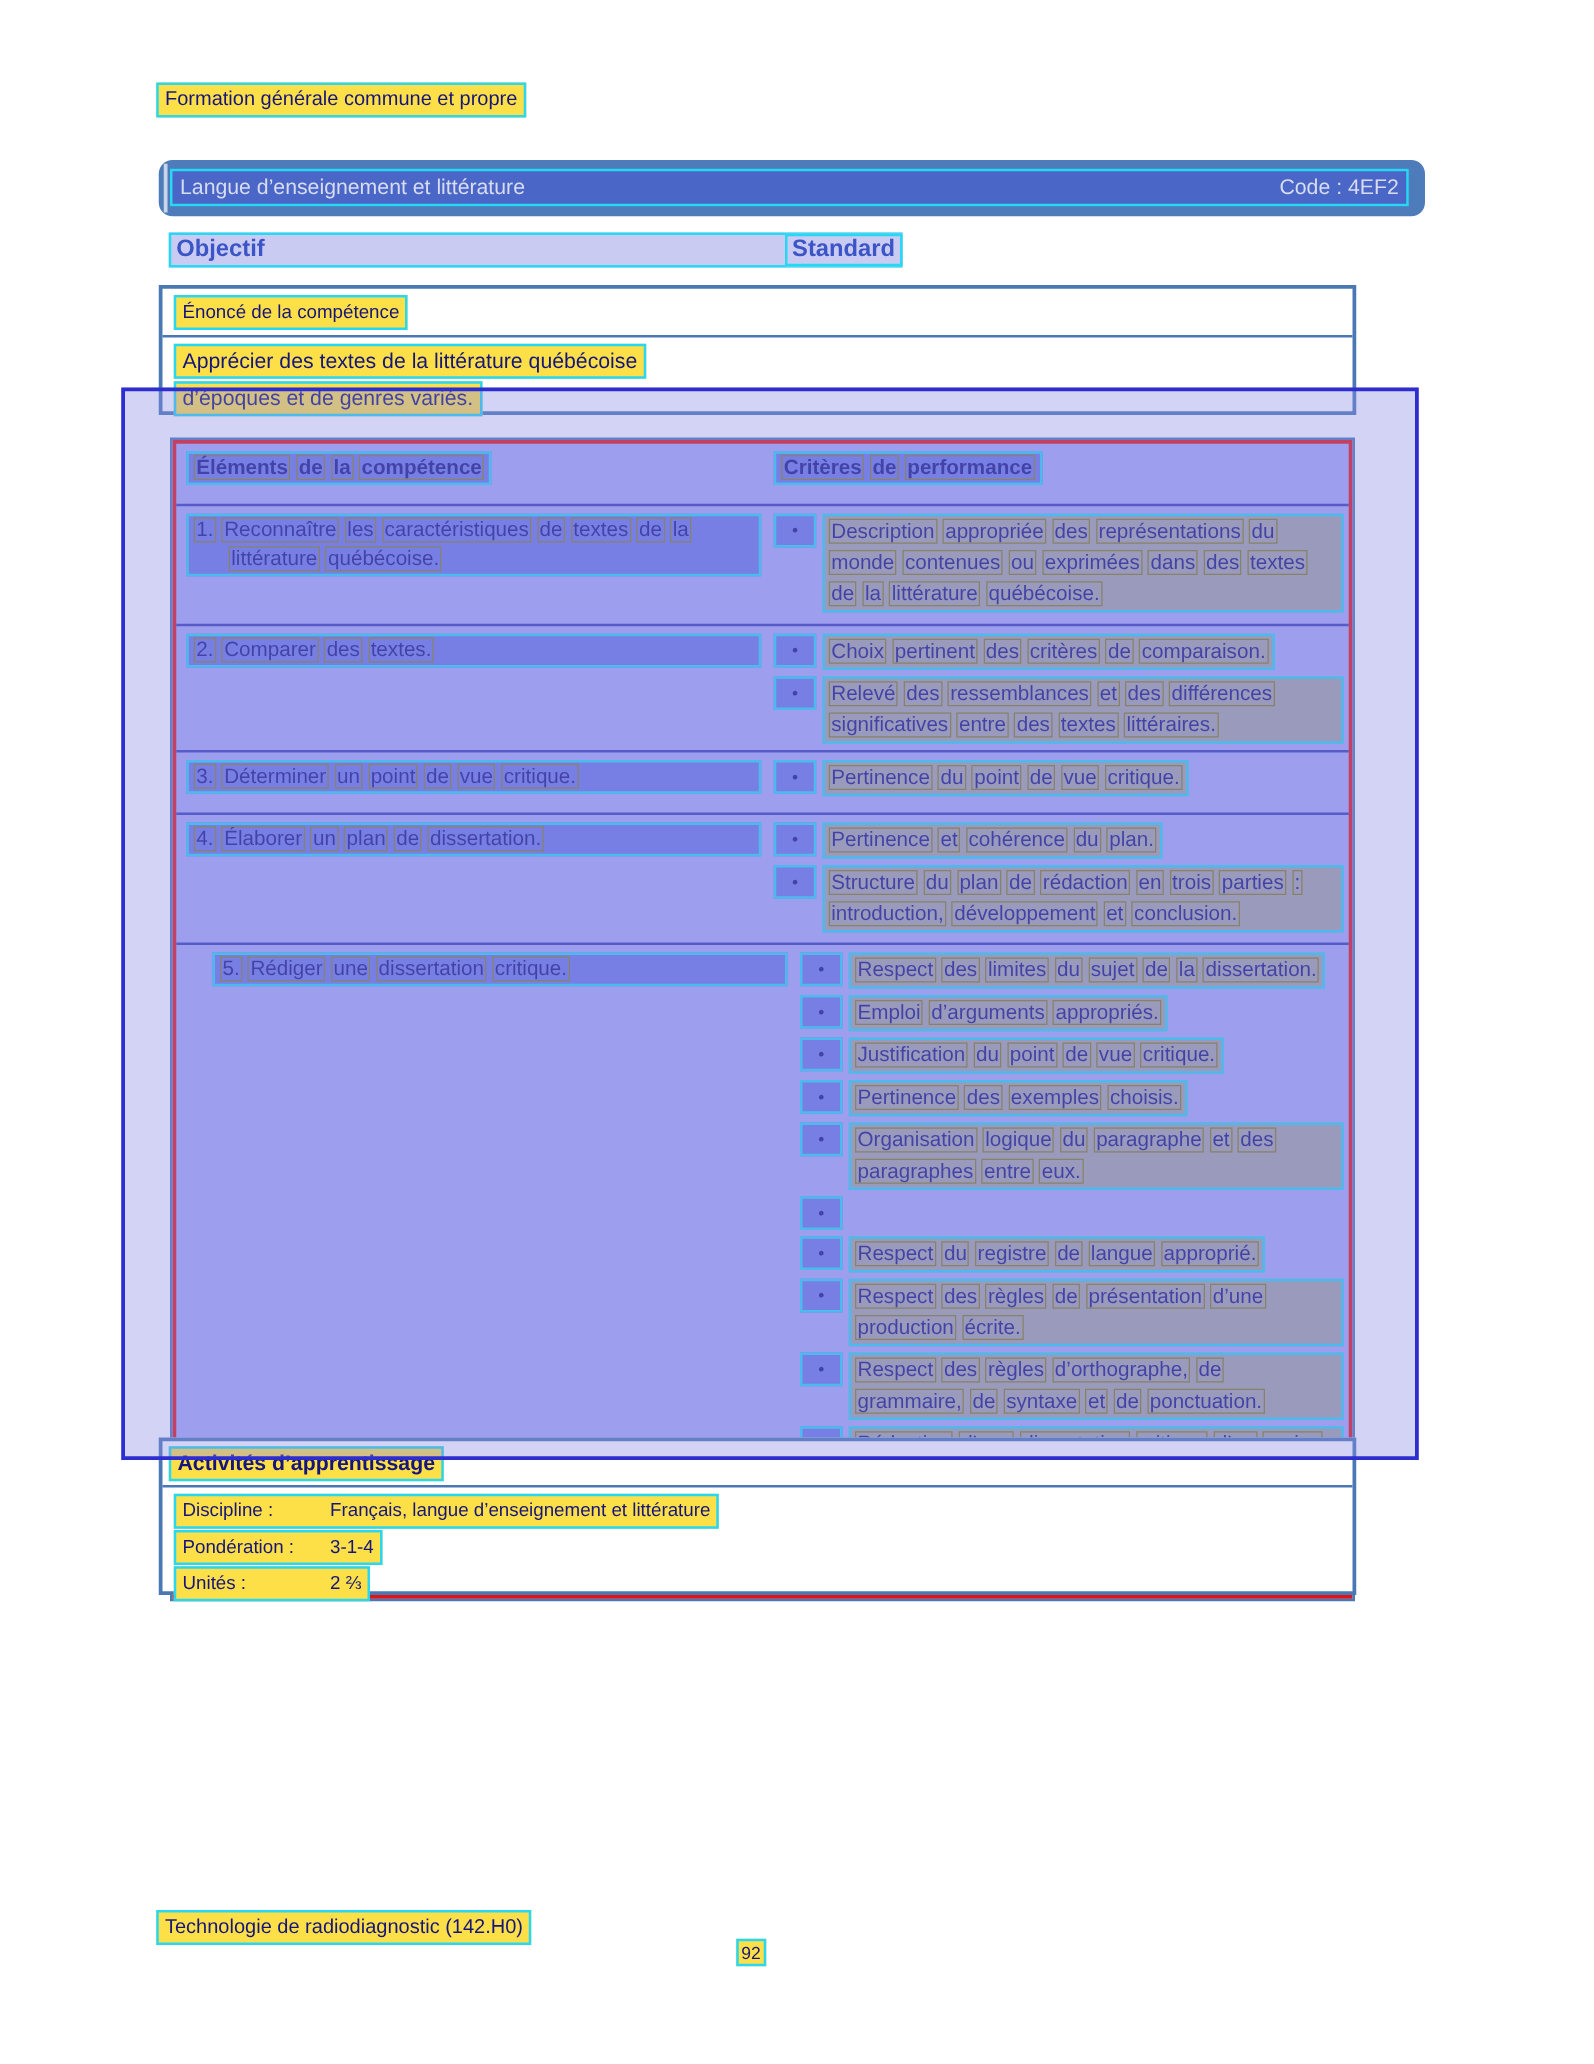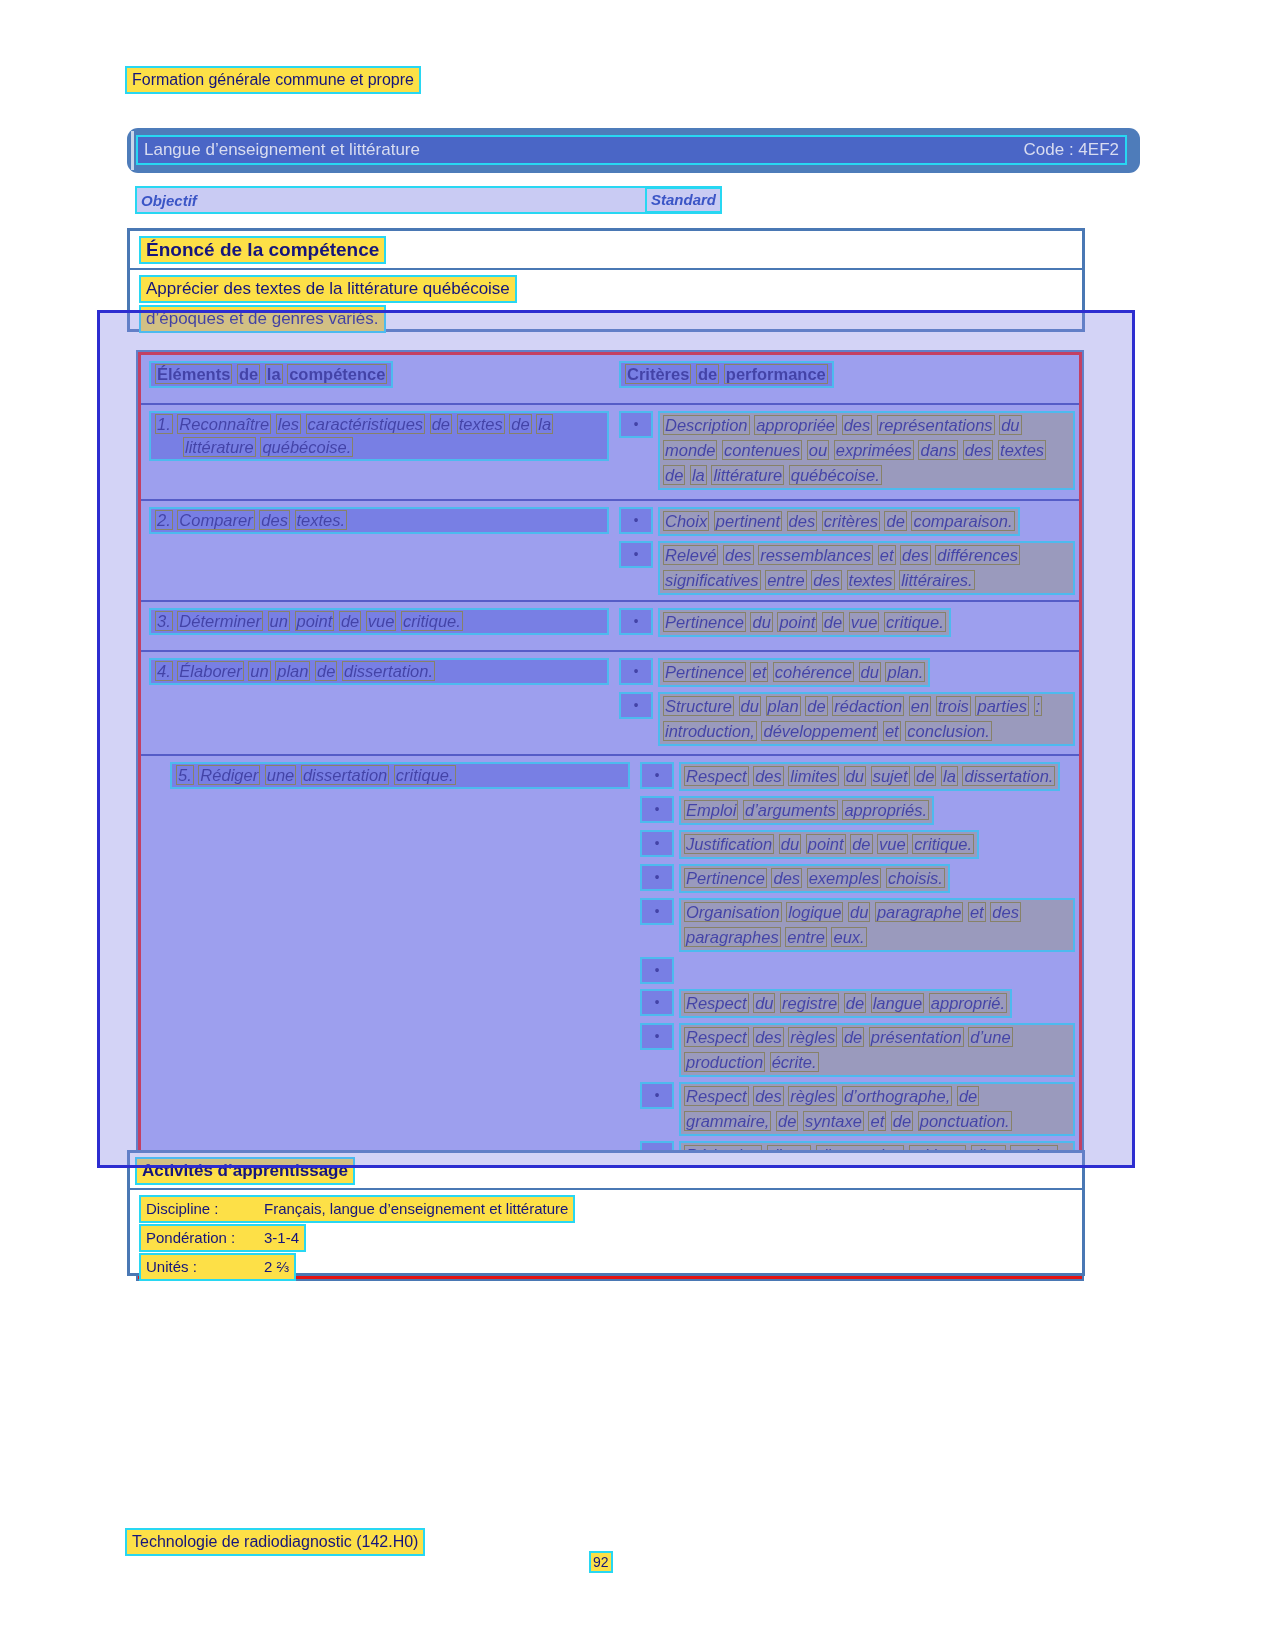--- a/index.html
+++ b/index.html
@@ -22,44 +22,44 @@
     position:absolute;left:9px;top:7px;right:13px;bottom:8px;
     background:#4a66c6;border:2px solid #28d7f2;
     display:flex;align-items:center;justify-content:space-between;
     padding:0 6px;color:#d8dcf0;font-size:17px;
   }
   
   .obj-row{
     position:absolute;left:135px;top:186px;width:583px;height:24px;
     background:#c9cbf3;border:2px solid #28d7f2;
     display:flex;align-items:center;justify-content:space-between;
-    font-size:15px;font-weight:bold;font-style:italic;color:#3b55c6;
+    font-size:19px;font-weight:bold;color:#3b55c6;
   }
   .obj-left{padding-left:4px;}
   .std-box{background:#c9cbf3;border:2px solid #28d7f2;margin:-2px -2px;padding:0 4px;line-height:22px;}
   
   .enonce-box{position:absolute;left:127px;top:228px;width:952px;height:98px;border:3px solid #4a78b4;background:#fff;}
   .enonce-head{height:37px;border-bottom:2px solid #4a78b4;display:flex;align-items:center;padding-left:9px;}
-  .enonce-head .hl-lav{font-weight:bold;font-size:19px;}
+  .enonce-head .hl-lav{font-weight:normal;font-size:15px;}
   .enonce-body{padding:3px 0 0 9px;font-size:17px;}
   .enonce-line{margin-top:2px;}
   
   .overlay{
     position:absolute;left:97px;top:310px;width:1032px;height:852px;
     background:rgba(139,139,232,0.38);border:3px solid #2d2dd0;
     z-index:50;pointer-events:none;
   }
   
   .ctable{
     position:absolute;left:138px;top:352px;width:938px;
     border:3px solid #e51212;outline:2px solid #4a78b4;
     background:#a8abf2;font-size:16.5px;color:#181880;
   }
   .trow{display:flex;padding:6px 0 4px 0;}
-  .trow + .trow{border-top:2px solid #3440b4;font-style:italic;}
+  .trow + .trow{border-top:2px solid #3440b4;}
   .cell-el{width:478px;flex:0 0 478px;padding-left:8px;box-sizing:border-box;}
   .cell-cr{flex:1;padding-right:4px;}
   .hdr-box{display:inline-block;background:#6d78e3;border:2px solid #28d7f2;padding:0 4px;font-weight:bold;line-height:23px;}
   .el-box{
     display:block;margin-right:10px;background:#6d78e3;border:2px solid #28d7f2;
     padding:0 4px 0 32px;text-indent:-28px;line-height:23px;
   }
   .crit{display:flex;align-items:flex-start;margin:0 0 5px 0;}
   .crit:last-child{margin-bottom:1px;}
   .crit-bullet{

